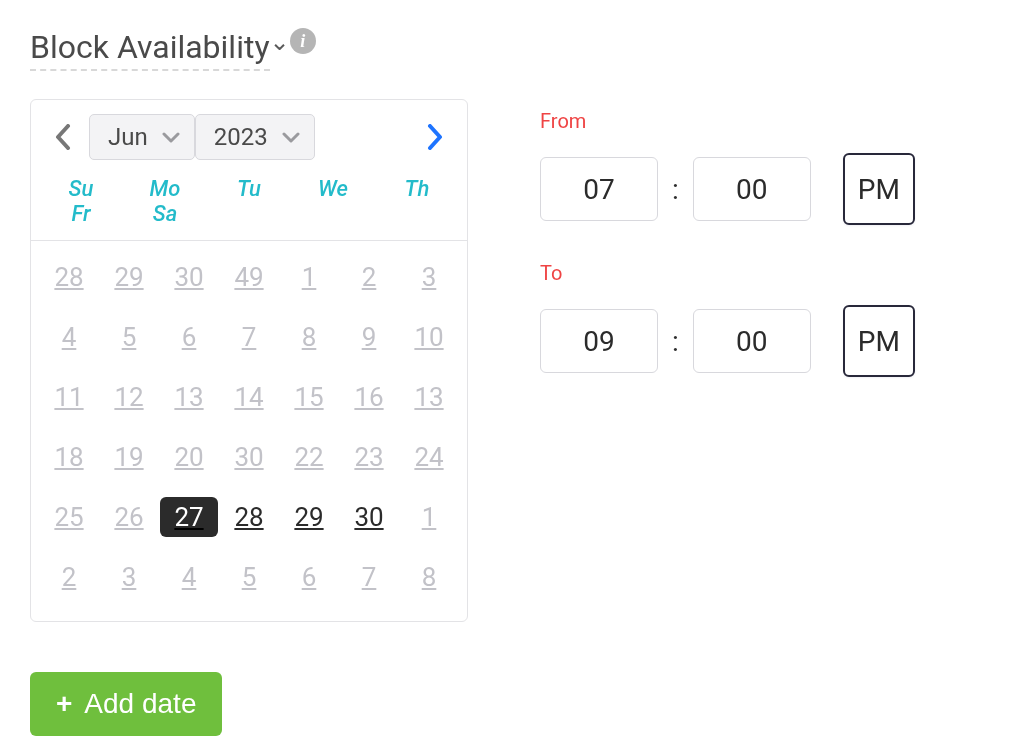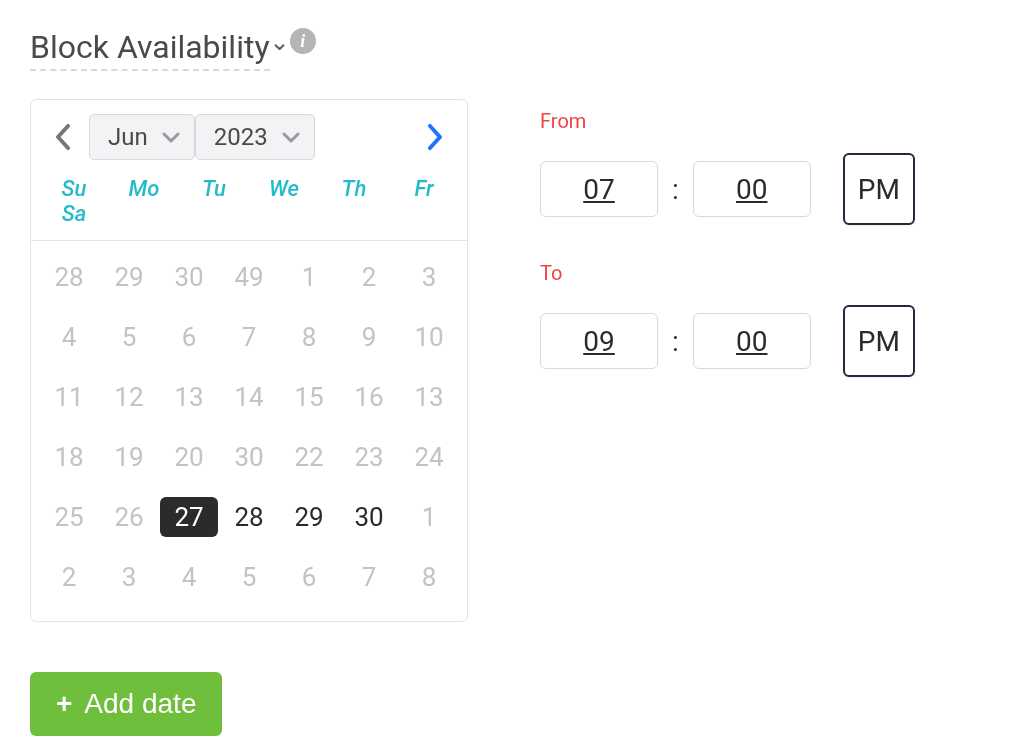--- a/index.html
+++ b/index.html
@@ -88,21 +88,21 @@
       color: #4a4a4a;
       cursor: pointer;
       user-select: none;
     }
     .sel .sel-caret {
       font-size: 18px;
       color: #9a9a9e;
     }
     .weekdays {
       display: grid;
-      grid-template-columns: repeat(6, 1fr);
+      grid-template-columns: repeat(5, 1fr);
       padding: 6px 8px 14px 8px;
       text-align: center;
       border-bottom: 1px solid #e3e3e6;
     }
     .weekdays span {
       font-size: 22px;
       font-style: italic;
       font-weight: 500;
       color: #23bbca;
     }
@@ -113,20 +113,21 @@
     }
     .day {
       height: 60px;
       display: flex;
       align-items: center;
       justify-content: center;
       font-size: 26px;
       font-weight: 400;
       cursor: pointer;
       user-select: none;
+      text-decoration: underline;
     }
     .day.other-month, .day.disabled {
       color: #c2c2c8;
       cursor: default;
     }
     .day.active {
       color: #2b2b2b;
     }
     .day.selected span {
       background: #2b2b2b;
@@ -149,31 +150,30 @@
       color: #ef4444;
       margin-bottom: 20px;
     }
     .time-row {
       display: flex;
       align-items: center;
       gap: 14px;
     }
     .time-box {
       width: 118px;
-      height: 56px;
+      height: 64px;
       border: 1px solid #d8d8dd;
       border-radius: 6px;
       display: flex;
       align-items: center;
       justify-content: center;
       font-size: 28px;
       color: #2b2b2b;
       cursor: pointer;
       background: #fff;
-      text-decoration: underline;
     }
     .colon {
       font-size: 28px;
       color: #2f2f2f;
     }
     .ampm-box {
       width: 72px;
       height: 72px;
       border: 2px solid #28283a;
       border-radius: 6px;

